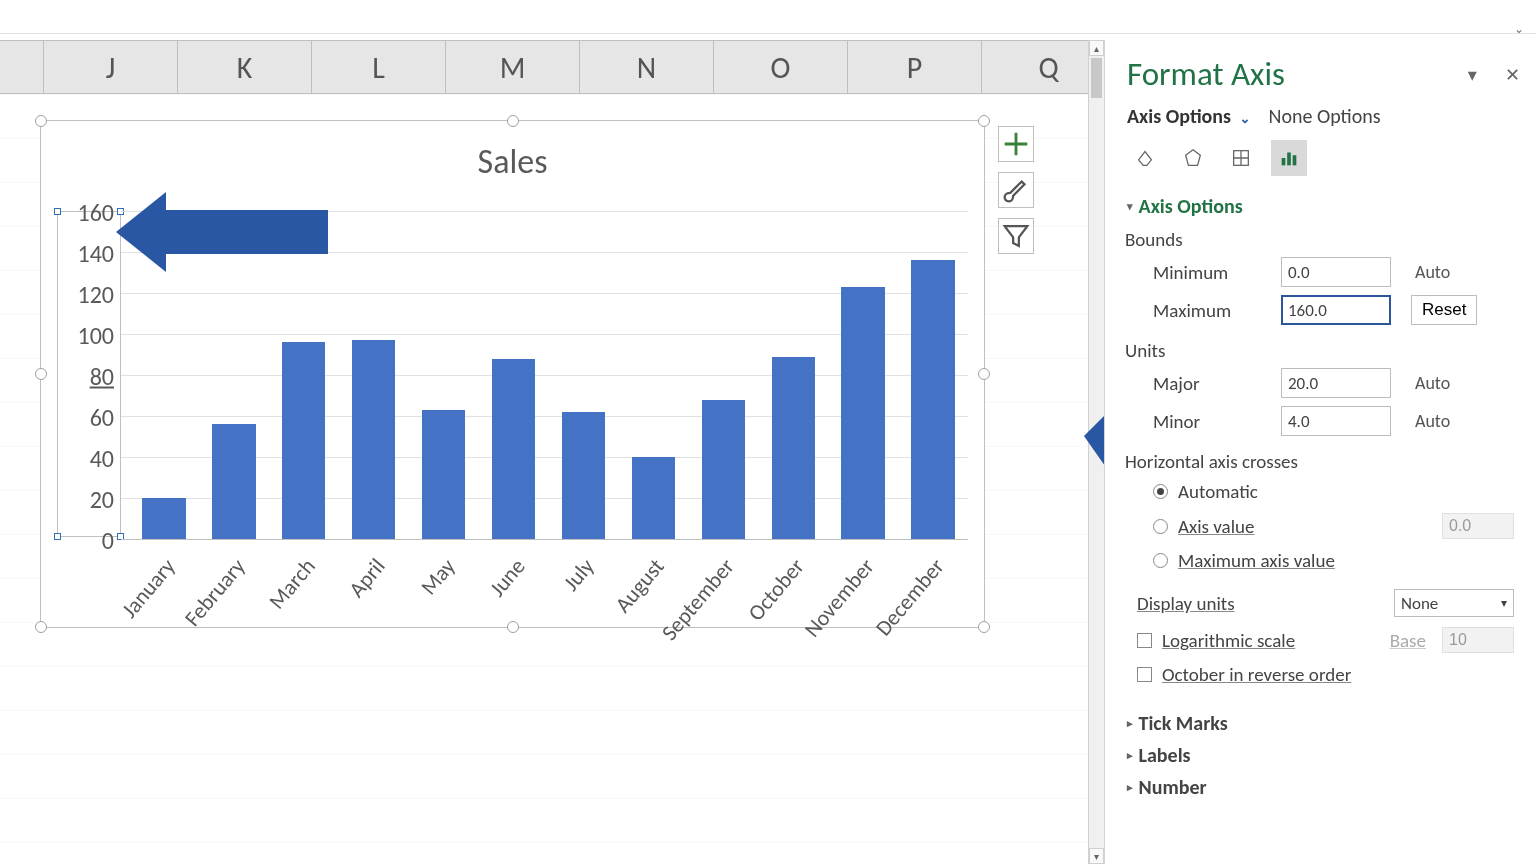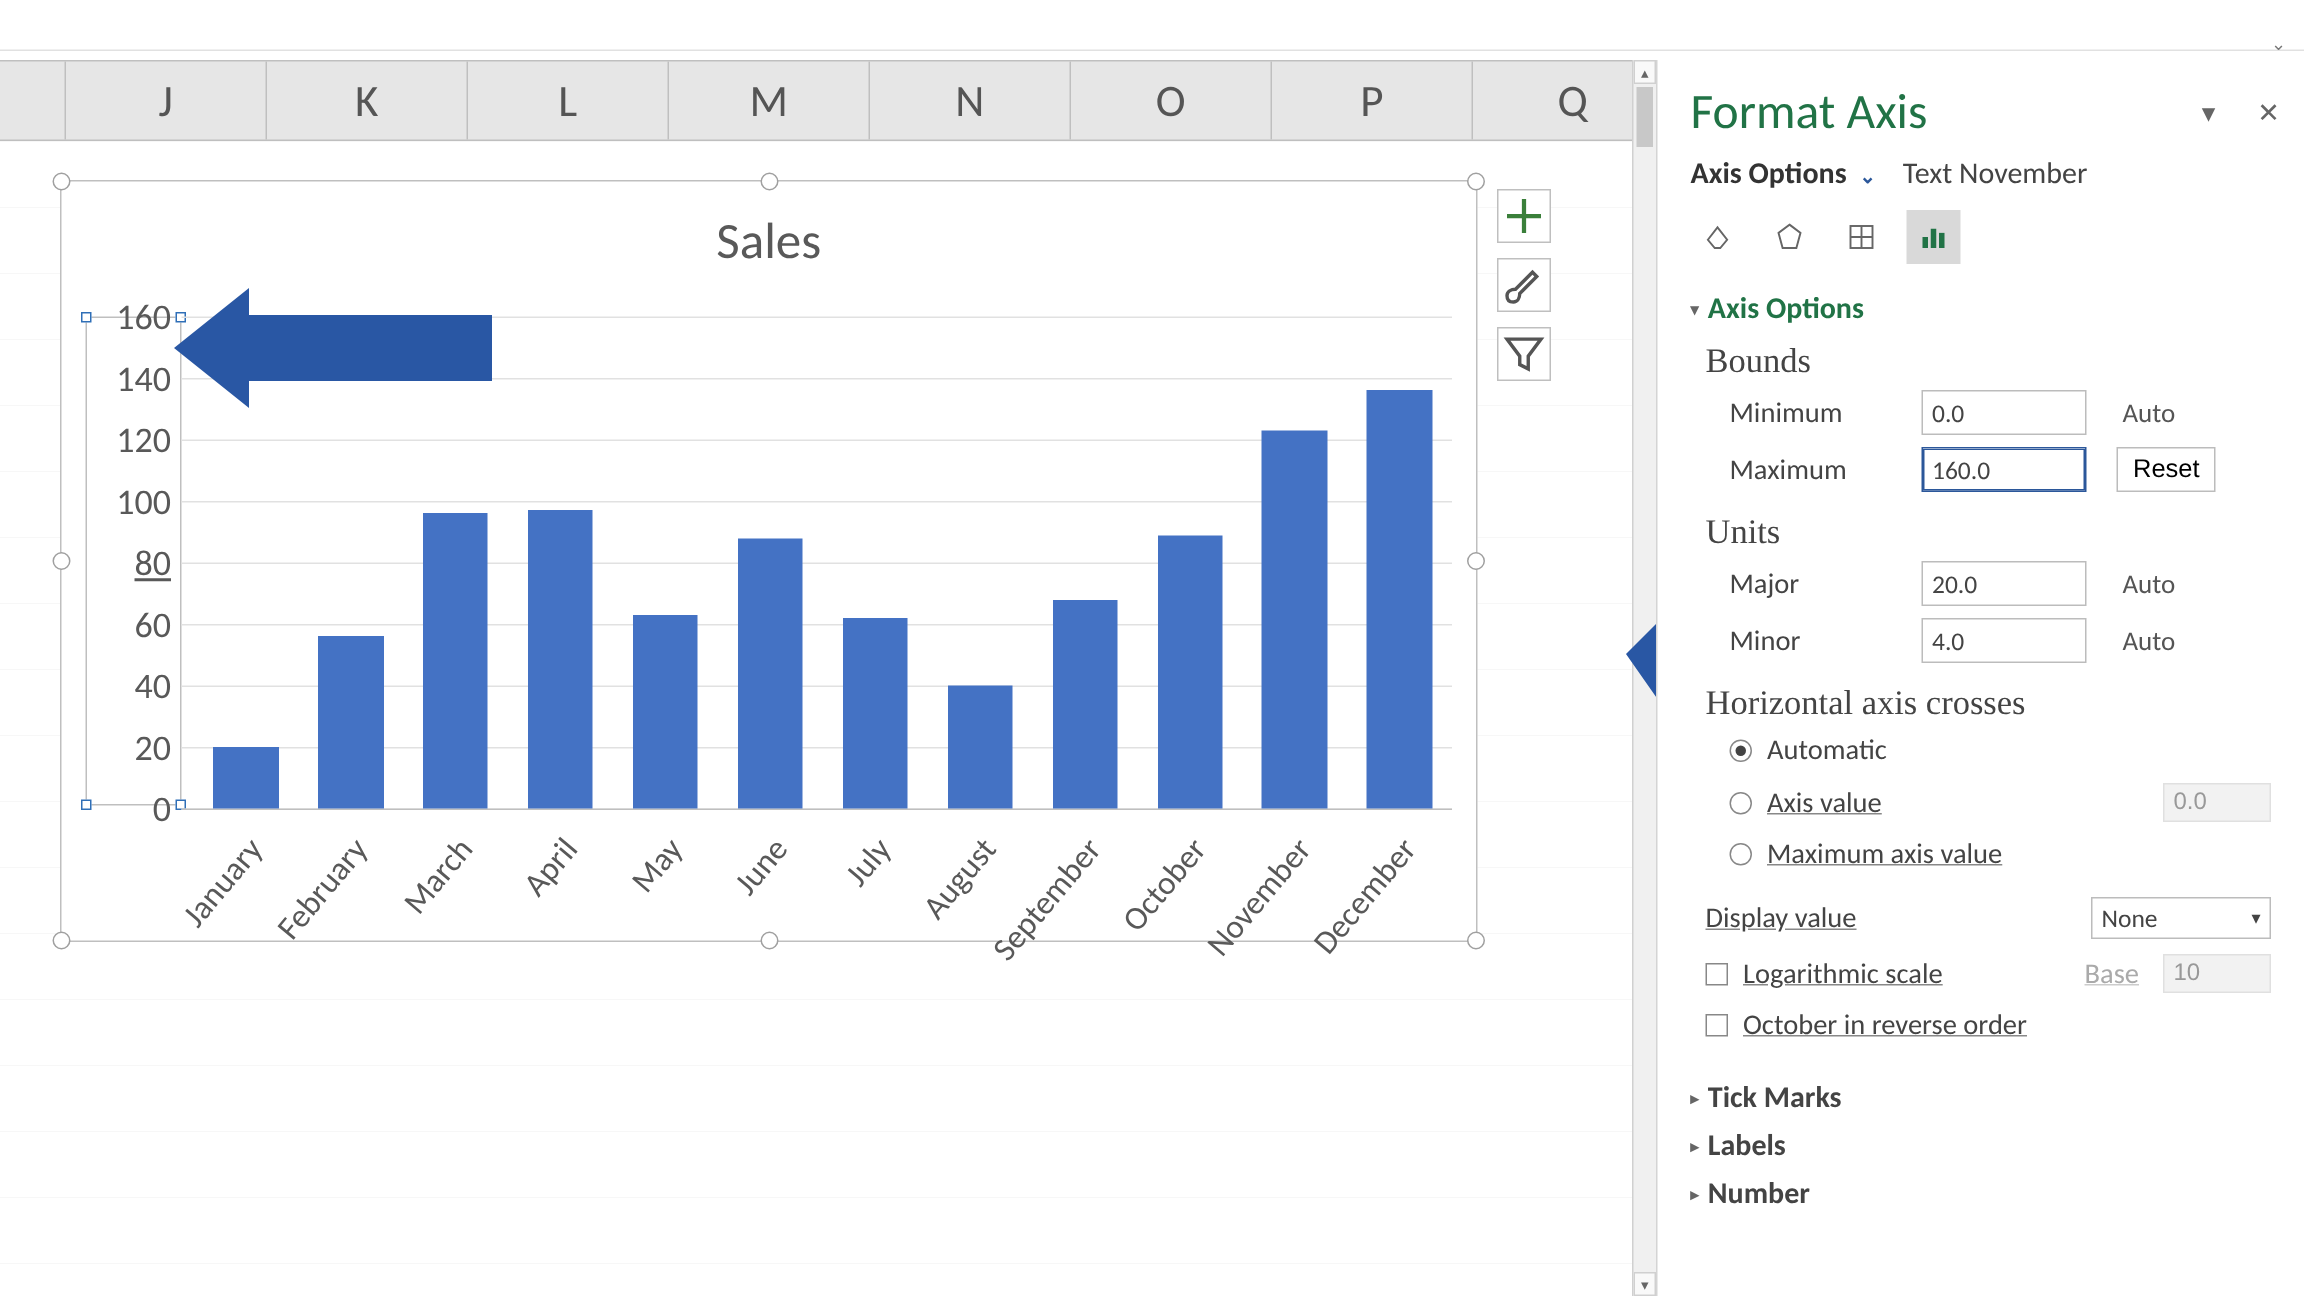--- a/index.html
+++ b/index.html
@@ -252,24 +252,23 @@
       display:flex; align-items:center; gap: 6px;
       padding: 4px 22px;
       font-size: 20px;
       cursor: default;
     }
     .section-head.axis-opt { color:#217346; font-weight:600; }
     .section-head.collapsed { color:#444; font-weight:600; }
     .tri { font-size: 11px; color:#666; }
 
     .subhead {
-      padding: 6px 32px 2px 32px;
-      font-size: 23px;
+      padding: 6px 32px 2px 20px;
+      font-size: 19px;
       color:#444;
-      font-family:Liberation Serif, serif;
     }
 
     .field-row {
       display:flex; align-items:center;
       padding: 4px 22px 4px 48px;
       gap: 10px;
     }
     .field-label {
       width: 118px;
       font-size: 19px;
@@ -468,21 +467,21 @@
   <div class="pane-controls">
     <span>▾</span>
     <span>✕</span>
   </div>
 
   <div class="pane-tabs">
     <span class="pane-tab active">
       <span>Axis Options</span>
       <span class="chev">⌄</span>
     </span>
-    <span class="pane-tab">Text November</span>
+    <span class="pane-tab">None Options</span>
   </div>
 
   <div class="icon-row">
     <div class="icon-btn">
       <svg viewBox="0 0 24 24">
           <path d="M5 14l7-9 7 9-5 6H10z" fill="none" stroke="#666" stroke-width="1.4"></path>
         </svg>
     </div>
     <div class="icon-btn">
       <svg viewBox="0 0 24 24">
@@ -547,21 +546,21 @@
     <span class="radio"></span>
     <span class="radio-text underline">Axis value</span>
     <input class="small-dis-input" disabled="" value="0.0" style="">
   </div>
   <div class="radio-row">
     <span class="radio"></span>
     <span class="radio-text underline">Maximum axis value</span>
   </div>
 
   <div class="radio-row" style="padding-left:32px; padding-top:12px;">
-    <span style="text-decoration:underline; text-decoration-color:#888;">Display value</span>
+    <span style="text-decoration:underline; text-decoration-color:#888;">Display units</span>
     <div class="select-box">
       <span>None</span>
       <span style="font-size:12px;">▾</span>
     </div>
   </div>
 
 
   <div class="check-row" style="padding-left:32px;">
     <span class="check"></span>
     <span style="text-decoration:underline; text-decoration-color:#888;">Logarithmic scale</span>

